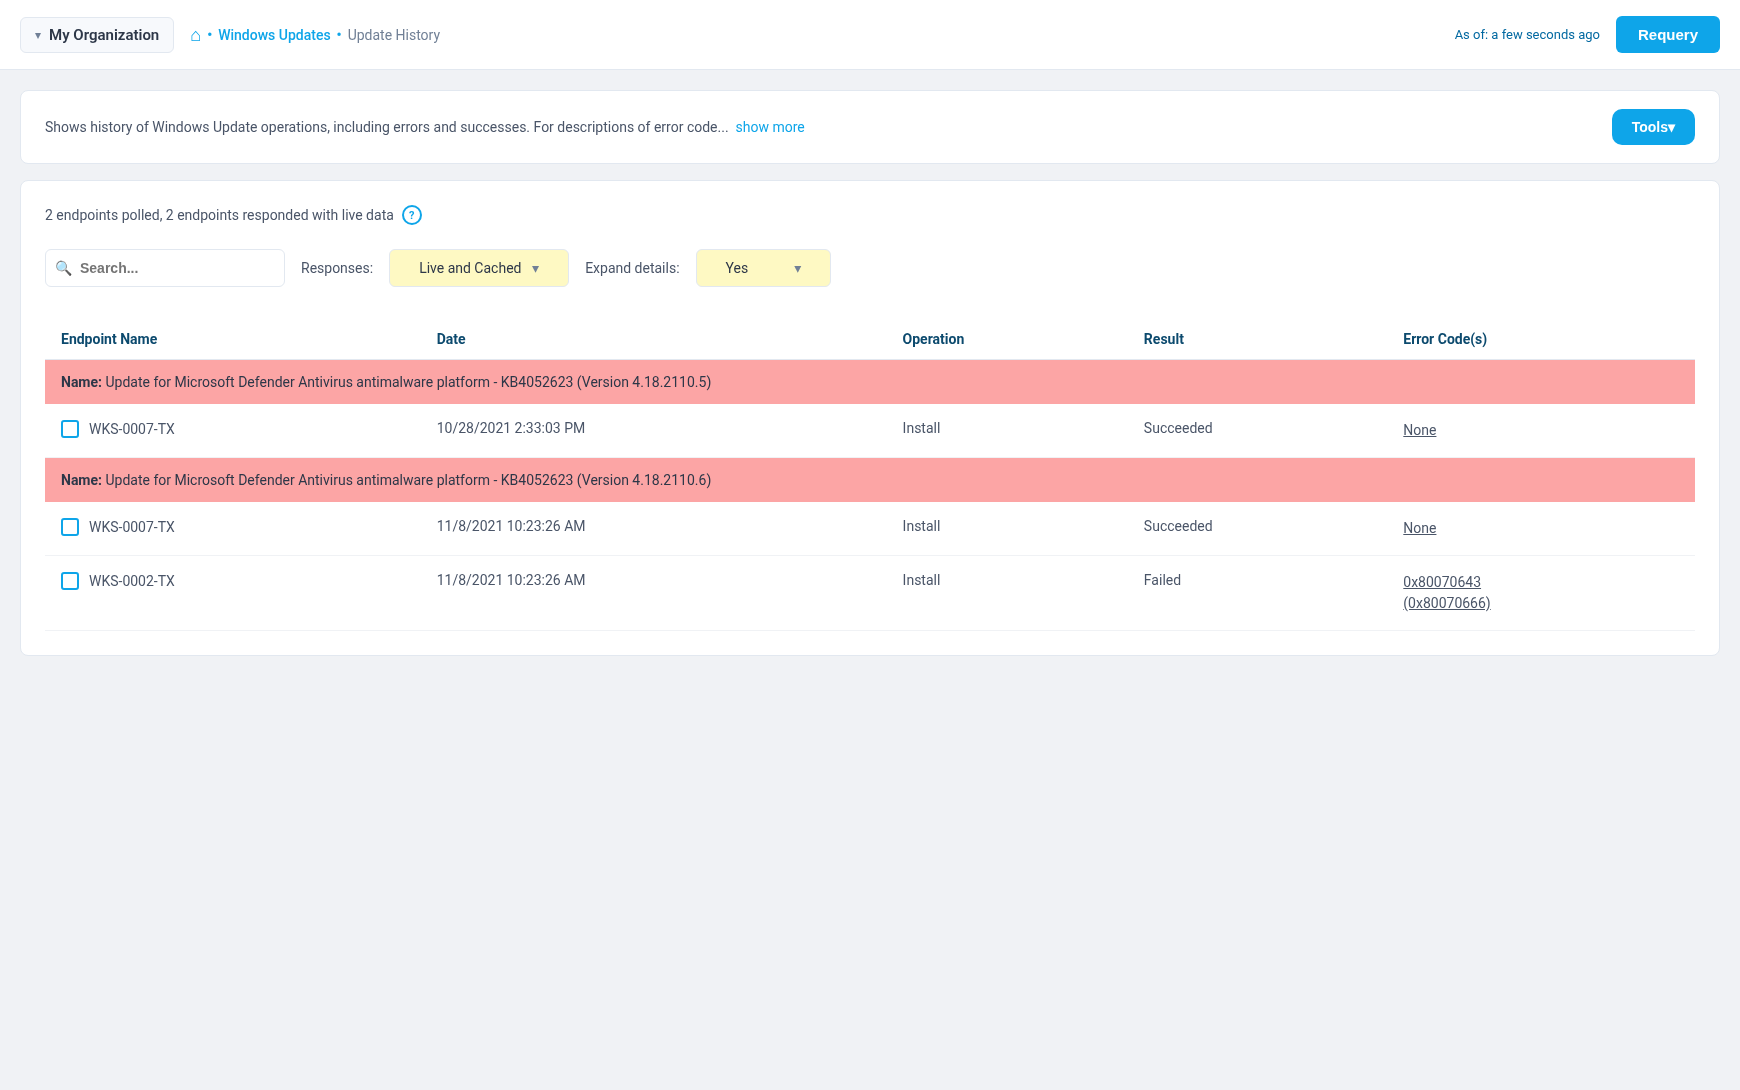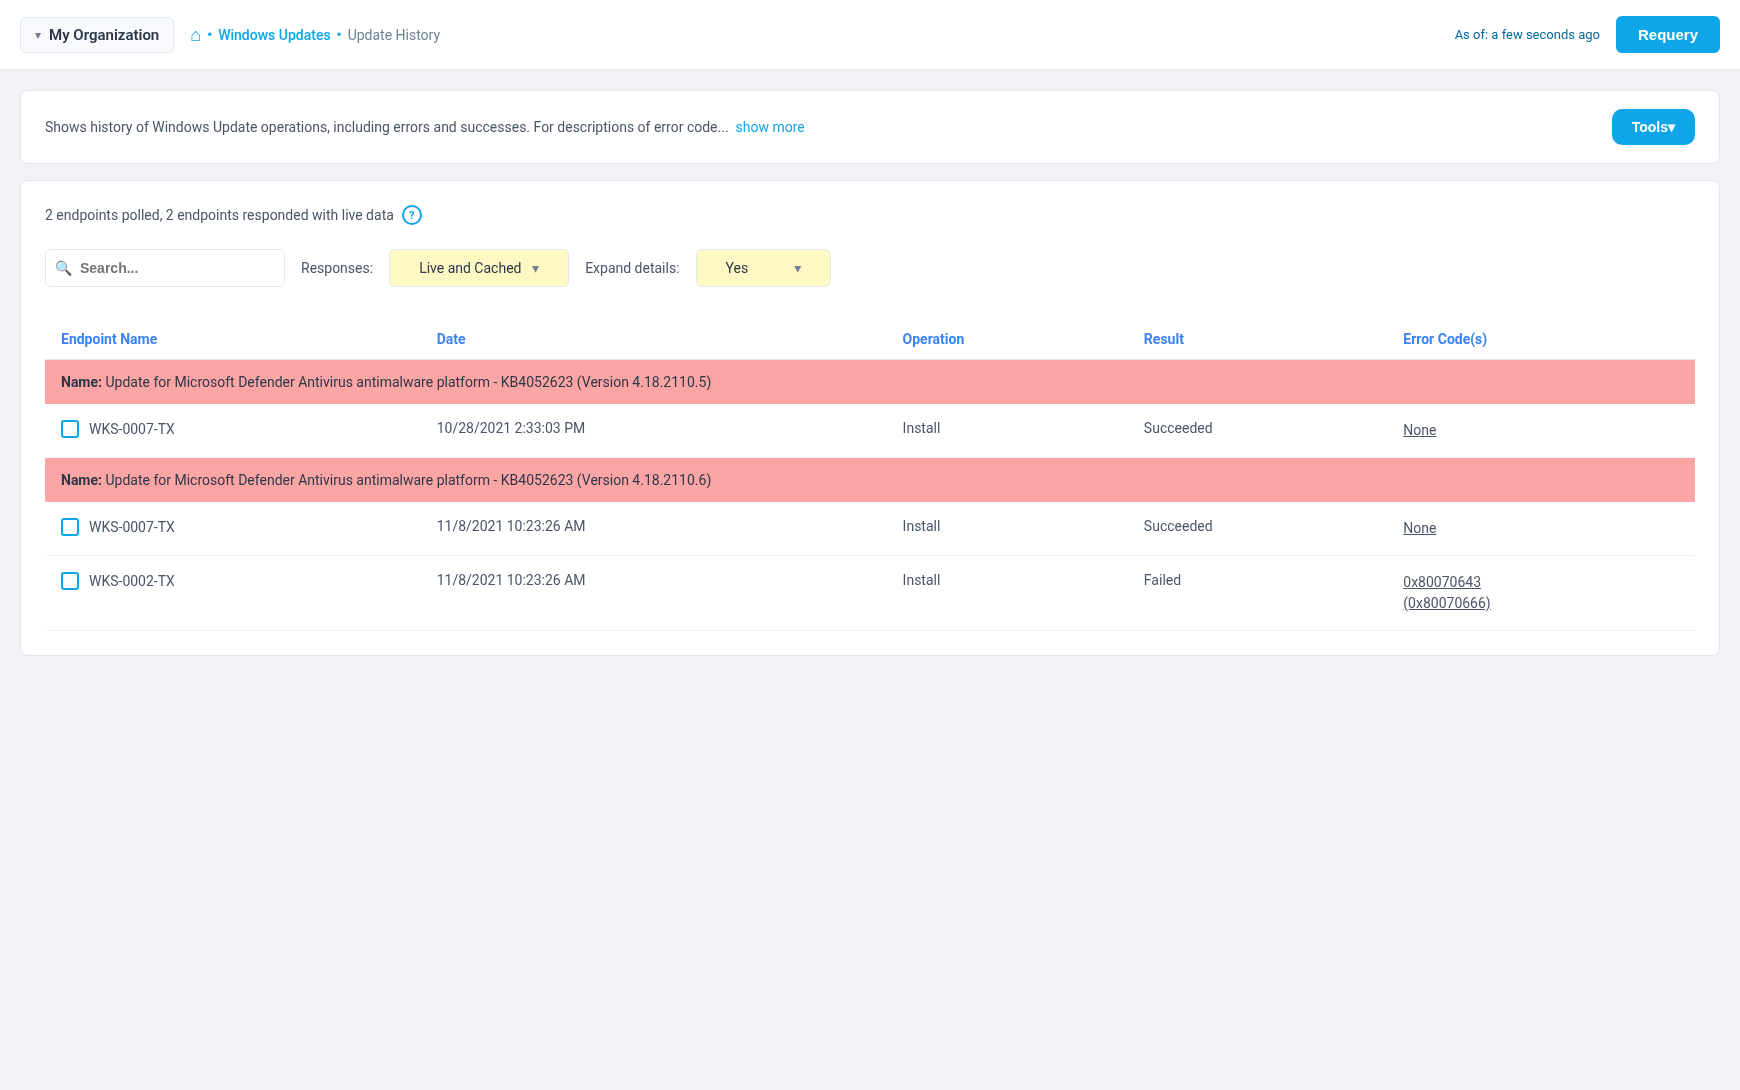--- a/index.html
+++ b/index.html
@@ -209,21 +209,21 @@
 
     
     .data-table {
       width: 100%;
       border-collapse: collapse;
     }
     .data-table thead tr th {
       text-align: left;
       padding: 12px 16px;
       font-weight: 700;
-      color: #3b82f6;
+      color: #0c4a6e;
       font-size: 14px;
       border-bottom: 1px solid #e2e8f0;
     }
     .data-table tbody tr.group-row td {
       background: #fca5a5;
       padding: 14px 16px;
       font-size: 14px;
       color: #2d3748;
     }
     .data-table tbody tr.data-row td {

